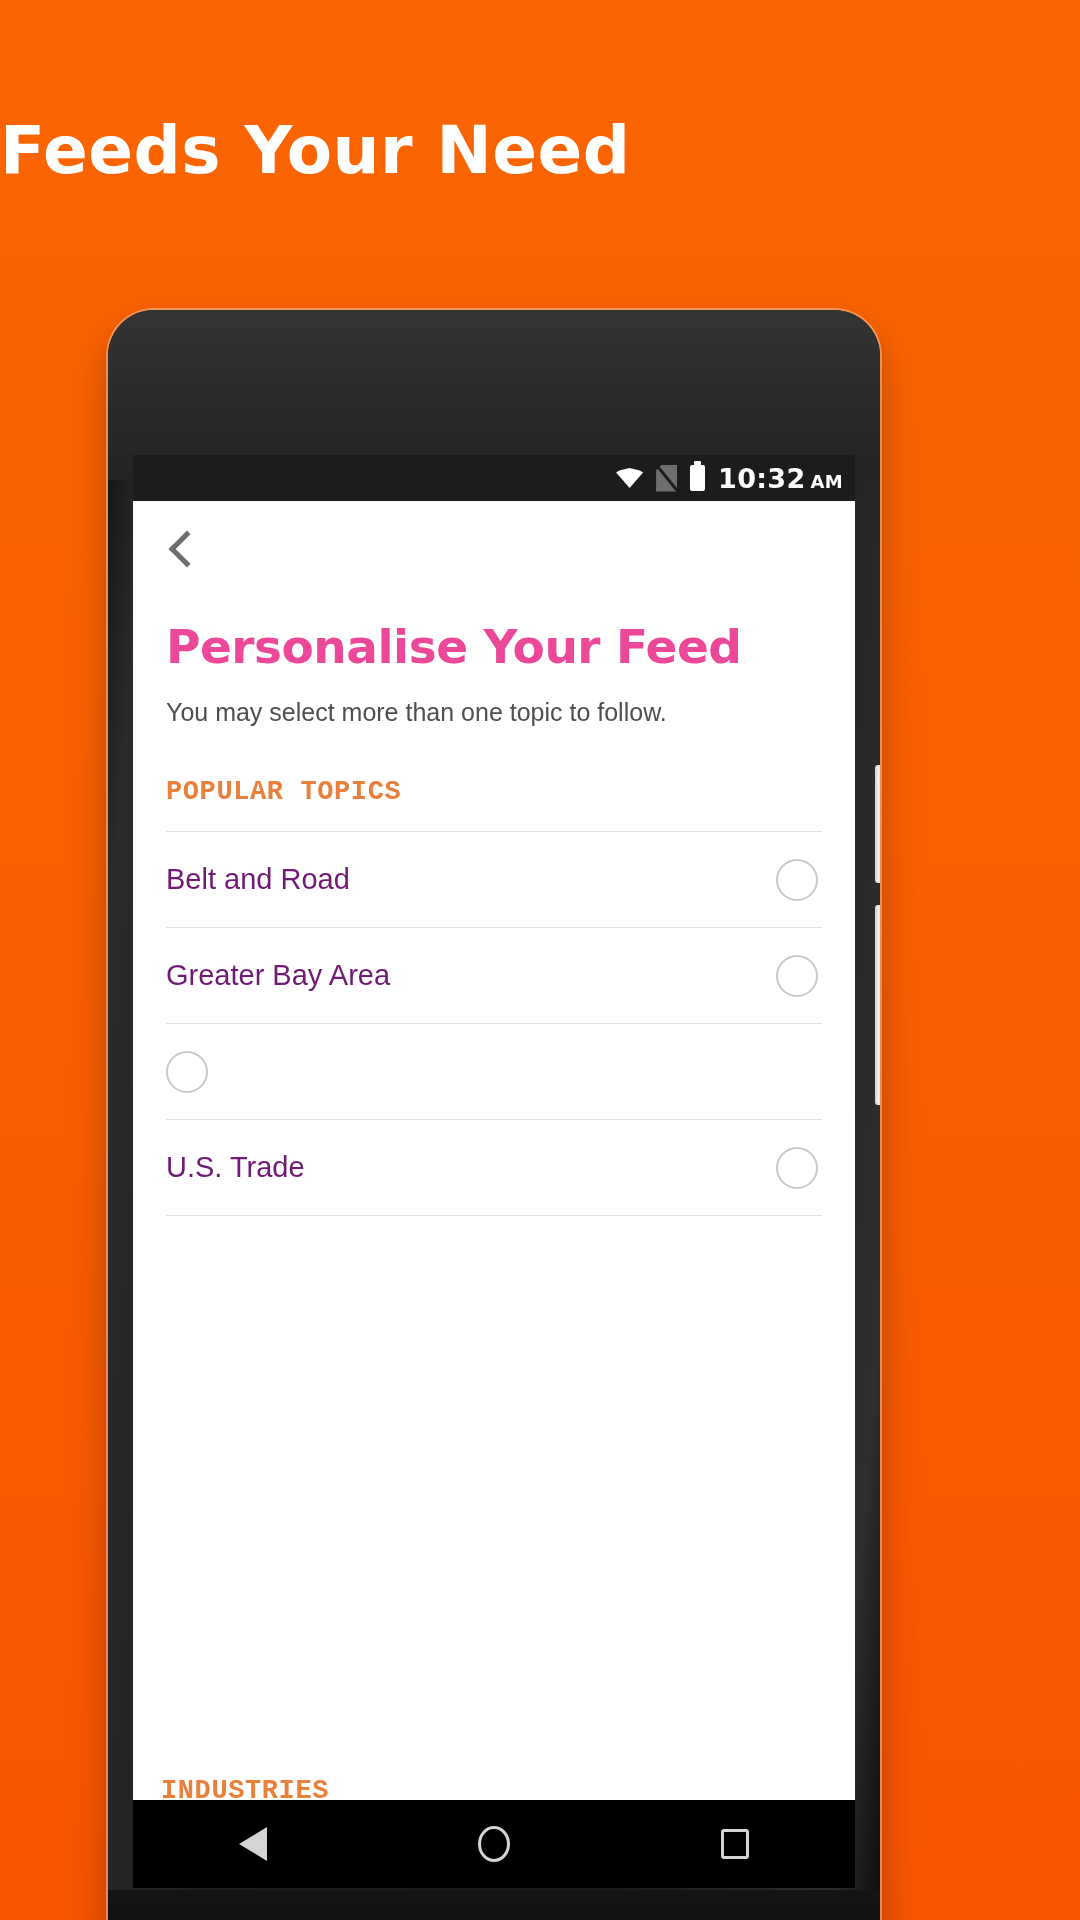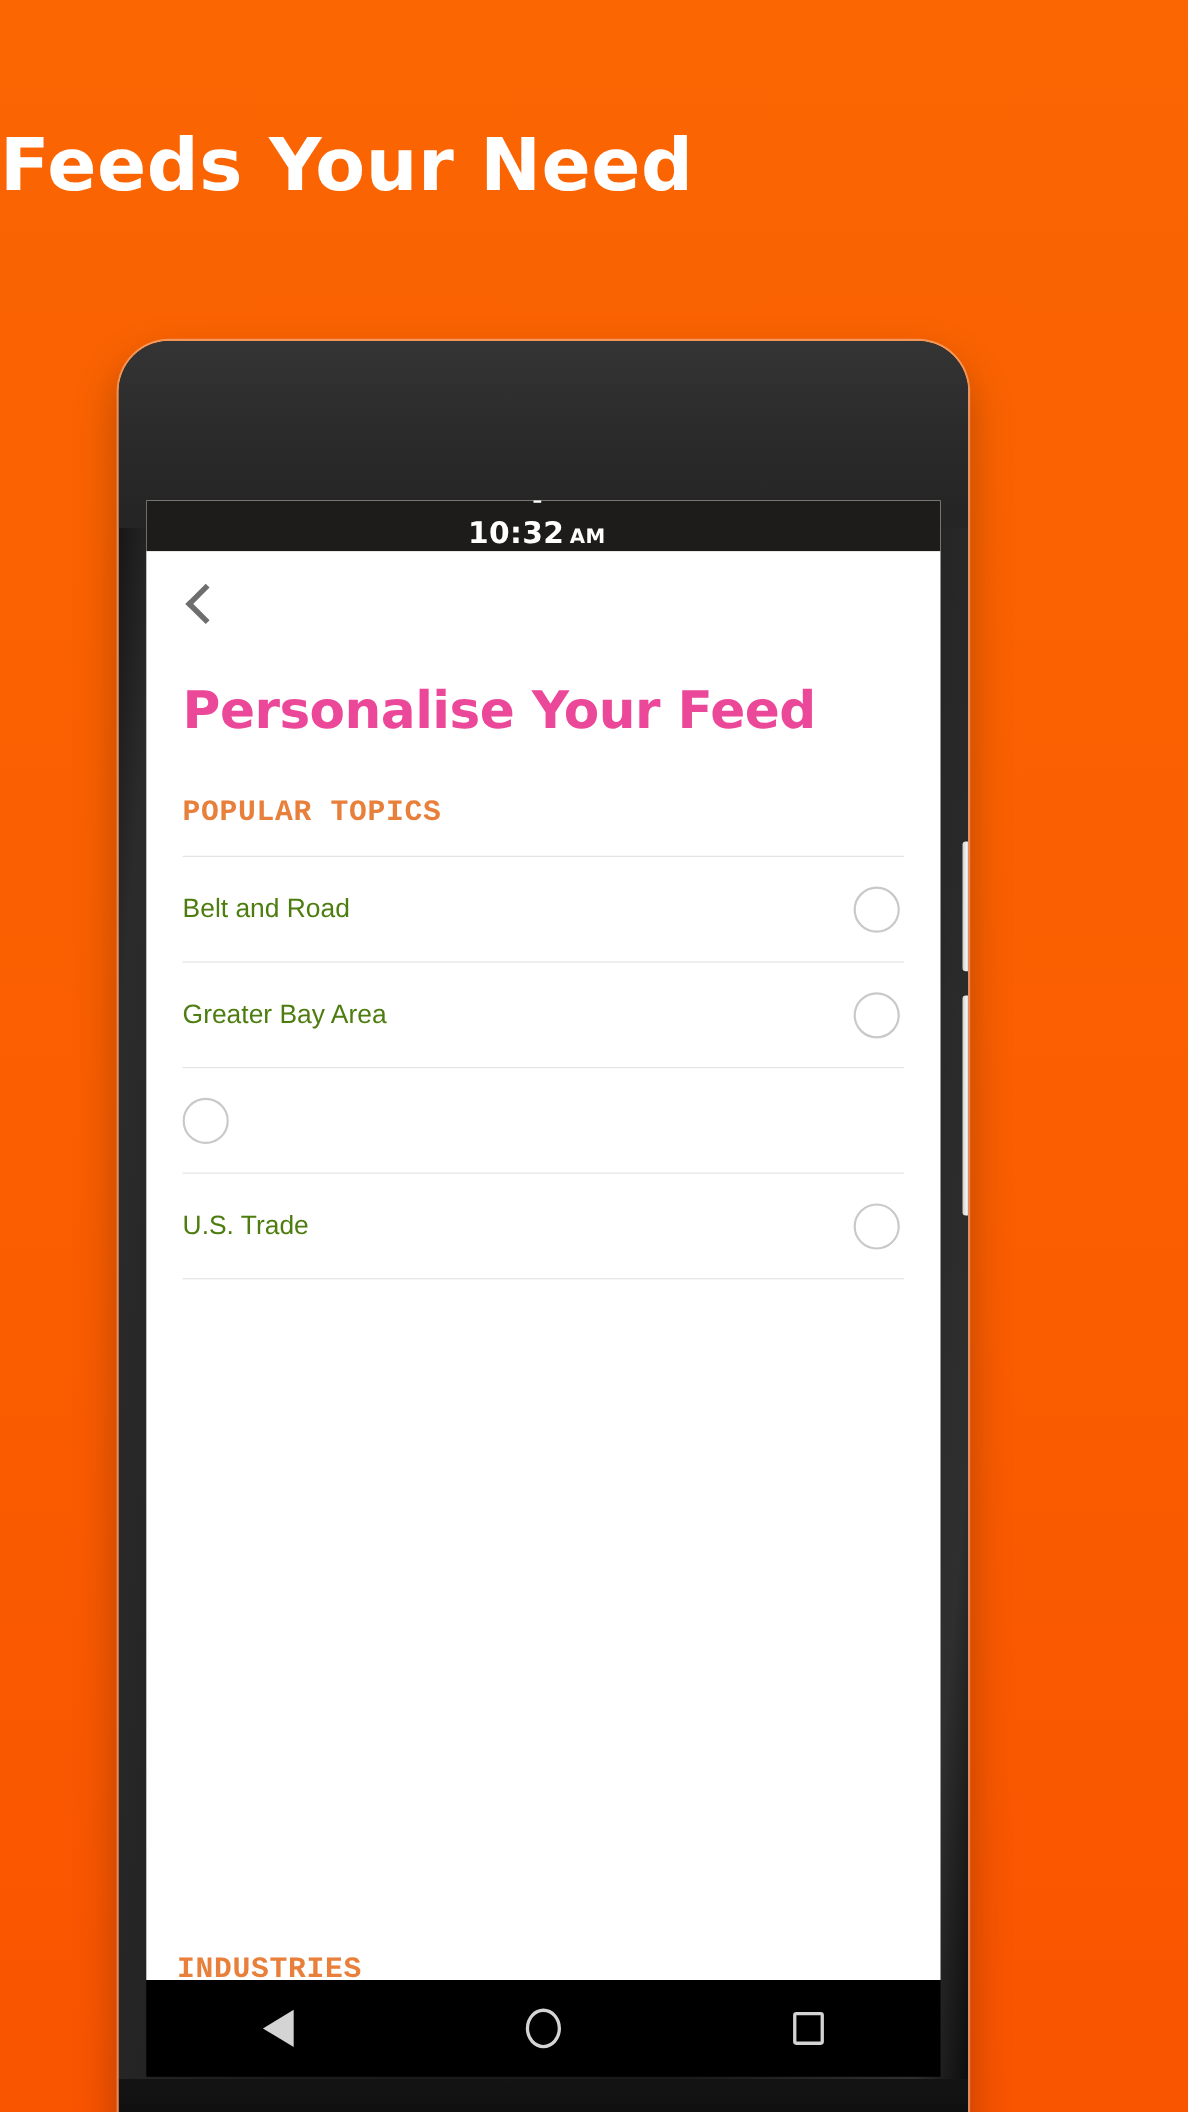--- a/index.html
+++ b/index.html
@@ -55,21 +55,21 @@
     position:absolute; left:25px; top:145px;
     width:722px; height:1345px;
     background:#FFFFFF; overflow:hidden;
   }
 
   
   .statusbar {
     height:46px; width:100%;
     background:#1d1c1a;
     display:flex; align-items:center; justify-content:flex-end;
-    padding-right:12px; gap:13px;flex-direction:column;
+    padding-right:12px; gap:13px;
   }
   .sb-time {
     color:#fff; font-size:27px; font-weight:bold;
     font-family:"DejaVu Sans", sans-serif; letter-spacing:0.3px;
     display:flex; align-items:baseline; gap:5px;
   }
   .sb-time .ampm { font-size:18px; font-weight:bold; }
   .ico-wifi {
     width:27px; height:20px;
     background:#fff;
@@ -120,21 +120,21 @@
     font-family:Liberation Mono, monospace;
   }
 
   .topic-list { border-top:1px solid #e2e2e2; }
   .topic-row {
     height:96px; display:flex; align-items:center;
     justify-content:space-between;
     border-bottom:1px solid #e2e2e2;
   }
   .topic-label {
-    font-size:24px; color:#4d7c0f; font-weight:normal;
+    font-size:29px; color:#701a75; font-weight:normal;
     font-family:"Liberation Sans", sans-serif;
   }
   .radio {
     width:42px; height:42px; border-radius:50%;
     border:2px solid #c9c9c9; background:#fff; margin-right:4px;
   }
 
   .section-head.cut {
     margin-top:36px; padding-bottom:0;
     position:absolute; left:28px; bottom:-6px;
@@ -189,20 +189,21 @@
       </div>
     </div>
 
     <div class="app">
 
       <div class="back-row">
         <div class="chev"></div>
       </div>
 
       <div class="page-title">Personalise Your Feed</div>
+      <div class="page-sub">You may select more than one topic to follow.</div>
 
       <div class="section-head">POPULAR TOPICS</div>
 
       <div class="topic-list">
         <div class="topic-row">
           <span class="topic-label">Belt and Road</span>
           <span class="radio"></span>
         </div>
         <div class="topic-row">
           <span class="topic-label">Greater Bay Area</span>

